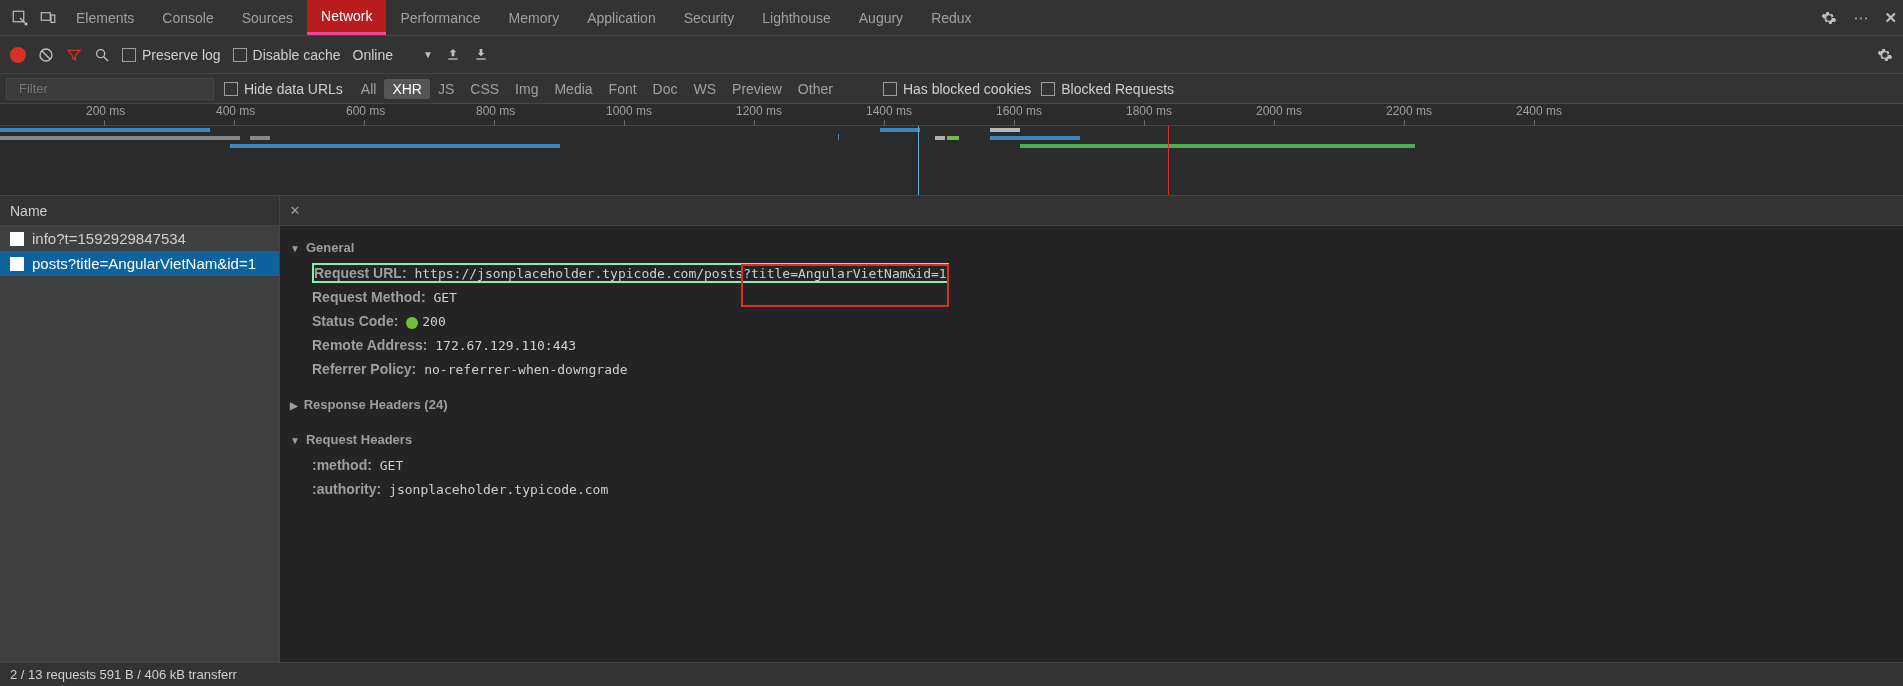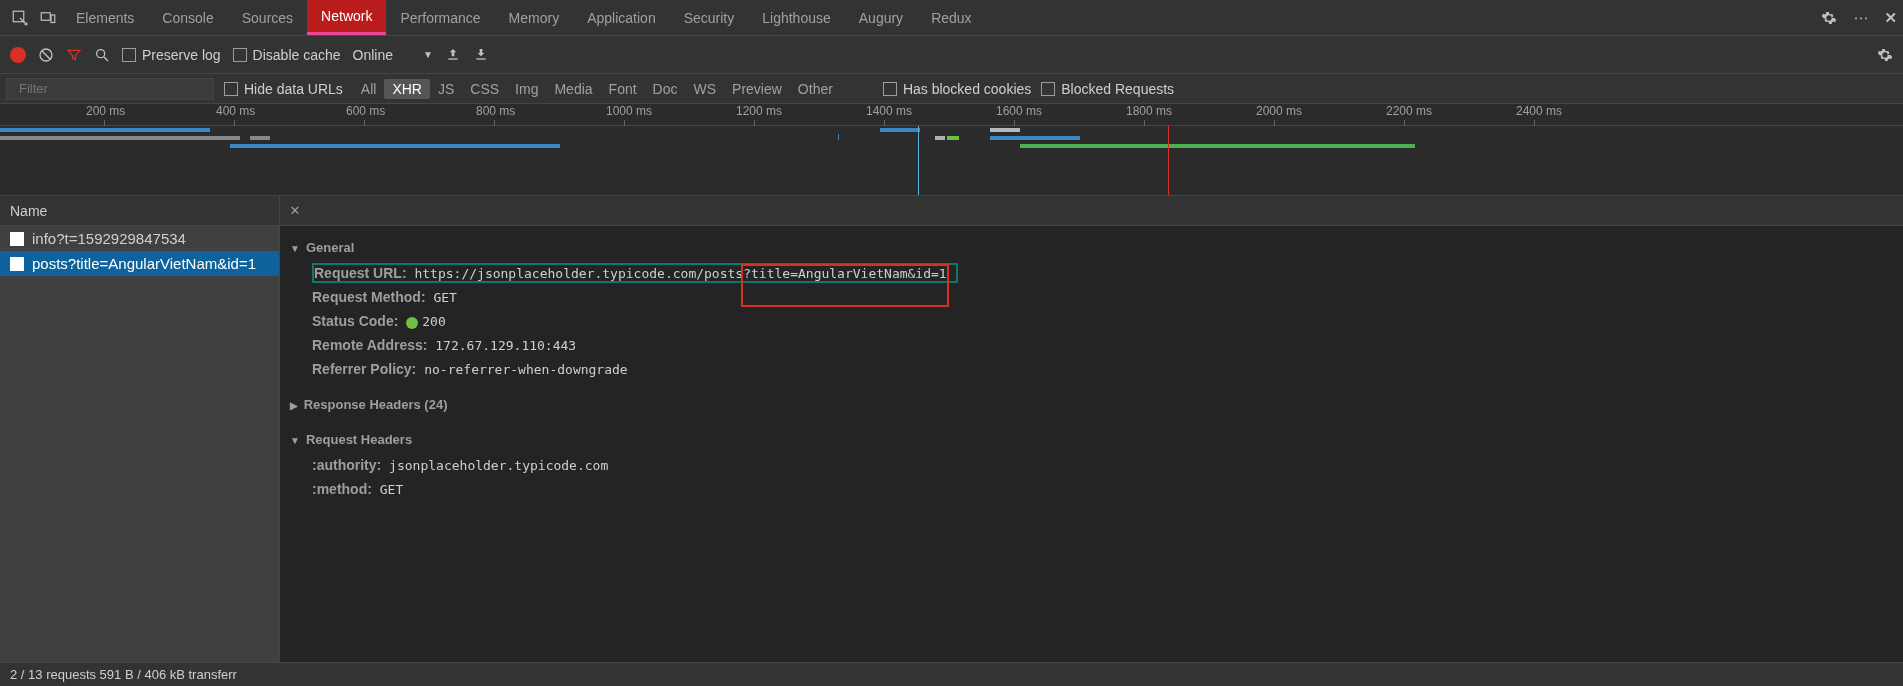--- a/index.html
+++ b/index.html
@@ -54,21 +54,21 @@
 .detail-tabs { height: 30px; background: #333333; display: flex; align-items: center; gap: 0; border-bottom: 1px solid #454545; }
 .detail-tabs .x { width: 30px; display: flex; align-items: center; justify-content: center; color: #9e9e9e; cursor: pointer; font-size: 13px; }
 .dtab { padding: 0 14px; height: 100%; display: flex; align-items: center; color: #a0a0a0; cursor: pointer; font-size: 14px; }
 .dtab.active { color: #ffffff; border-bottom: 3px solid #1a73e8; }
 .detail-body { flex: 1; overflow: auto; padding: 8px 6px 4px 6px; }
 .section-header { color: #9e9e9e; font-size: 13px; font-weight: bold; padding: 6px 4px; cursor: pointer; }
 .section-header .tri { display: inline-block; margin-right: 6px; font-size: 10px; }
 .kv { padding: 4px 0 4px 26px; font-size: 14px; }
 .kv .k { color: #9e9e9e; font-weight: bold; }
 .kv .v { color: #cfcfcf; font-family: Menlo, Consolas, monospace; font-size: 13px; margin-left: 4px; }
-.url-full { border: 2px solid #0f766e; padding: 0 9px 0 0; }
+.url-full { border: 2px solid #86efac; padding: 0 0 0 0; }
 .url-query-over { position: absolute; border: 2px solid #d93025; pointer-events: none; }
 .status-dot { display: inline-block; width: 12px; height: 12px; border-radius: 50%; background: #6fbf40; vertical-align: middle; margin-right: 4px; }
 
 .statusbar { position: absolute; left: 0; right: 0; bottom: 0; height: 24px; background: #333333; border-top: 1px solid #454545; display: flex; align-items: center; padding: 0 10px; color: #cfcfcf; font-size: 13px; }
 
 svg { display: block; }
 </style>
 </head>
 <body>
 
@@ -296,26 +296,26 @@
       </div>
 
       <div class="section-header" style="margin-top:10px;">
         <span class="tri">▶</span><span>Response Headers (24)</span>
       </div>
 
       <div class="section-header" style="margin-top:8px;">
         <span class="tri">▼</span><span>Request Headers</span>
       </div>
       <div class="kv">
+        <span class="k">:method:</span>
+        <span class="v">GET</span>
+      </div>
+      <div class="kv">
         <span class="k">:authority:</span>
         <span class="v">jsonplaceholder.typicode.com</span>
       </div>
-      <div class="kv">
-        <span class="k">:method:</span>
-        <span class="v">GET</span>
-      </div>
     </div>
   </div>
 </div>
 
 <div class="statusbar">
   <span>2 / 13 requests   591 B / 406 kB transferr</span>
 </div>
 
 </body></html>

